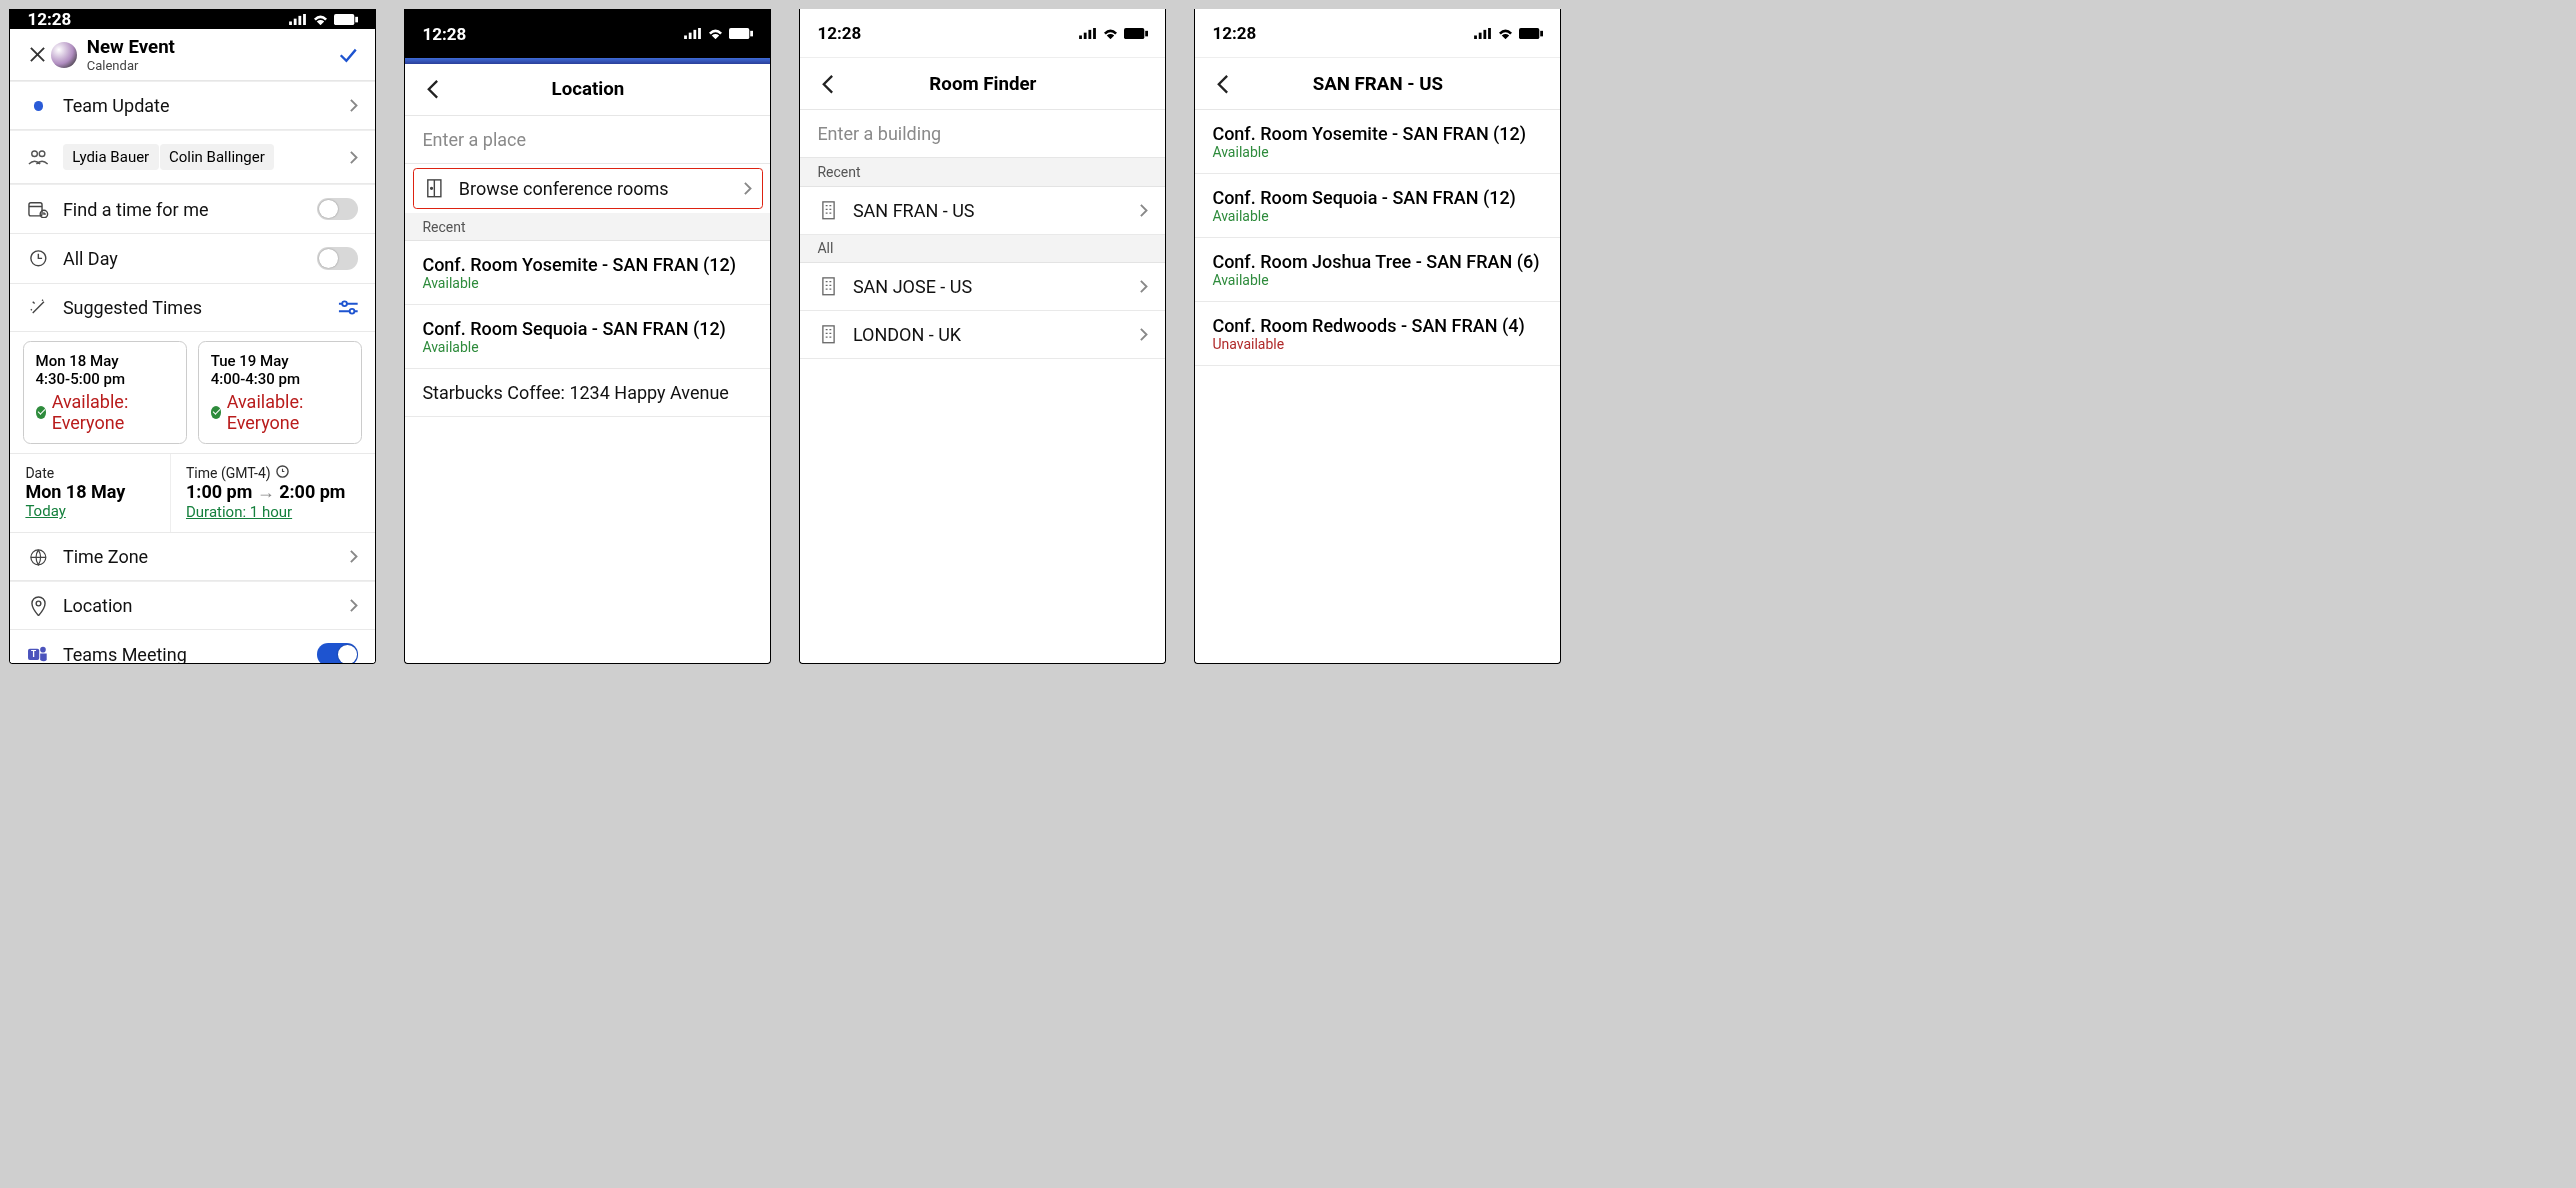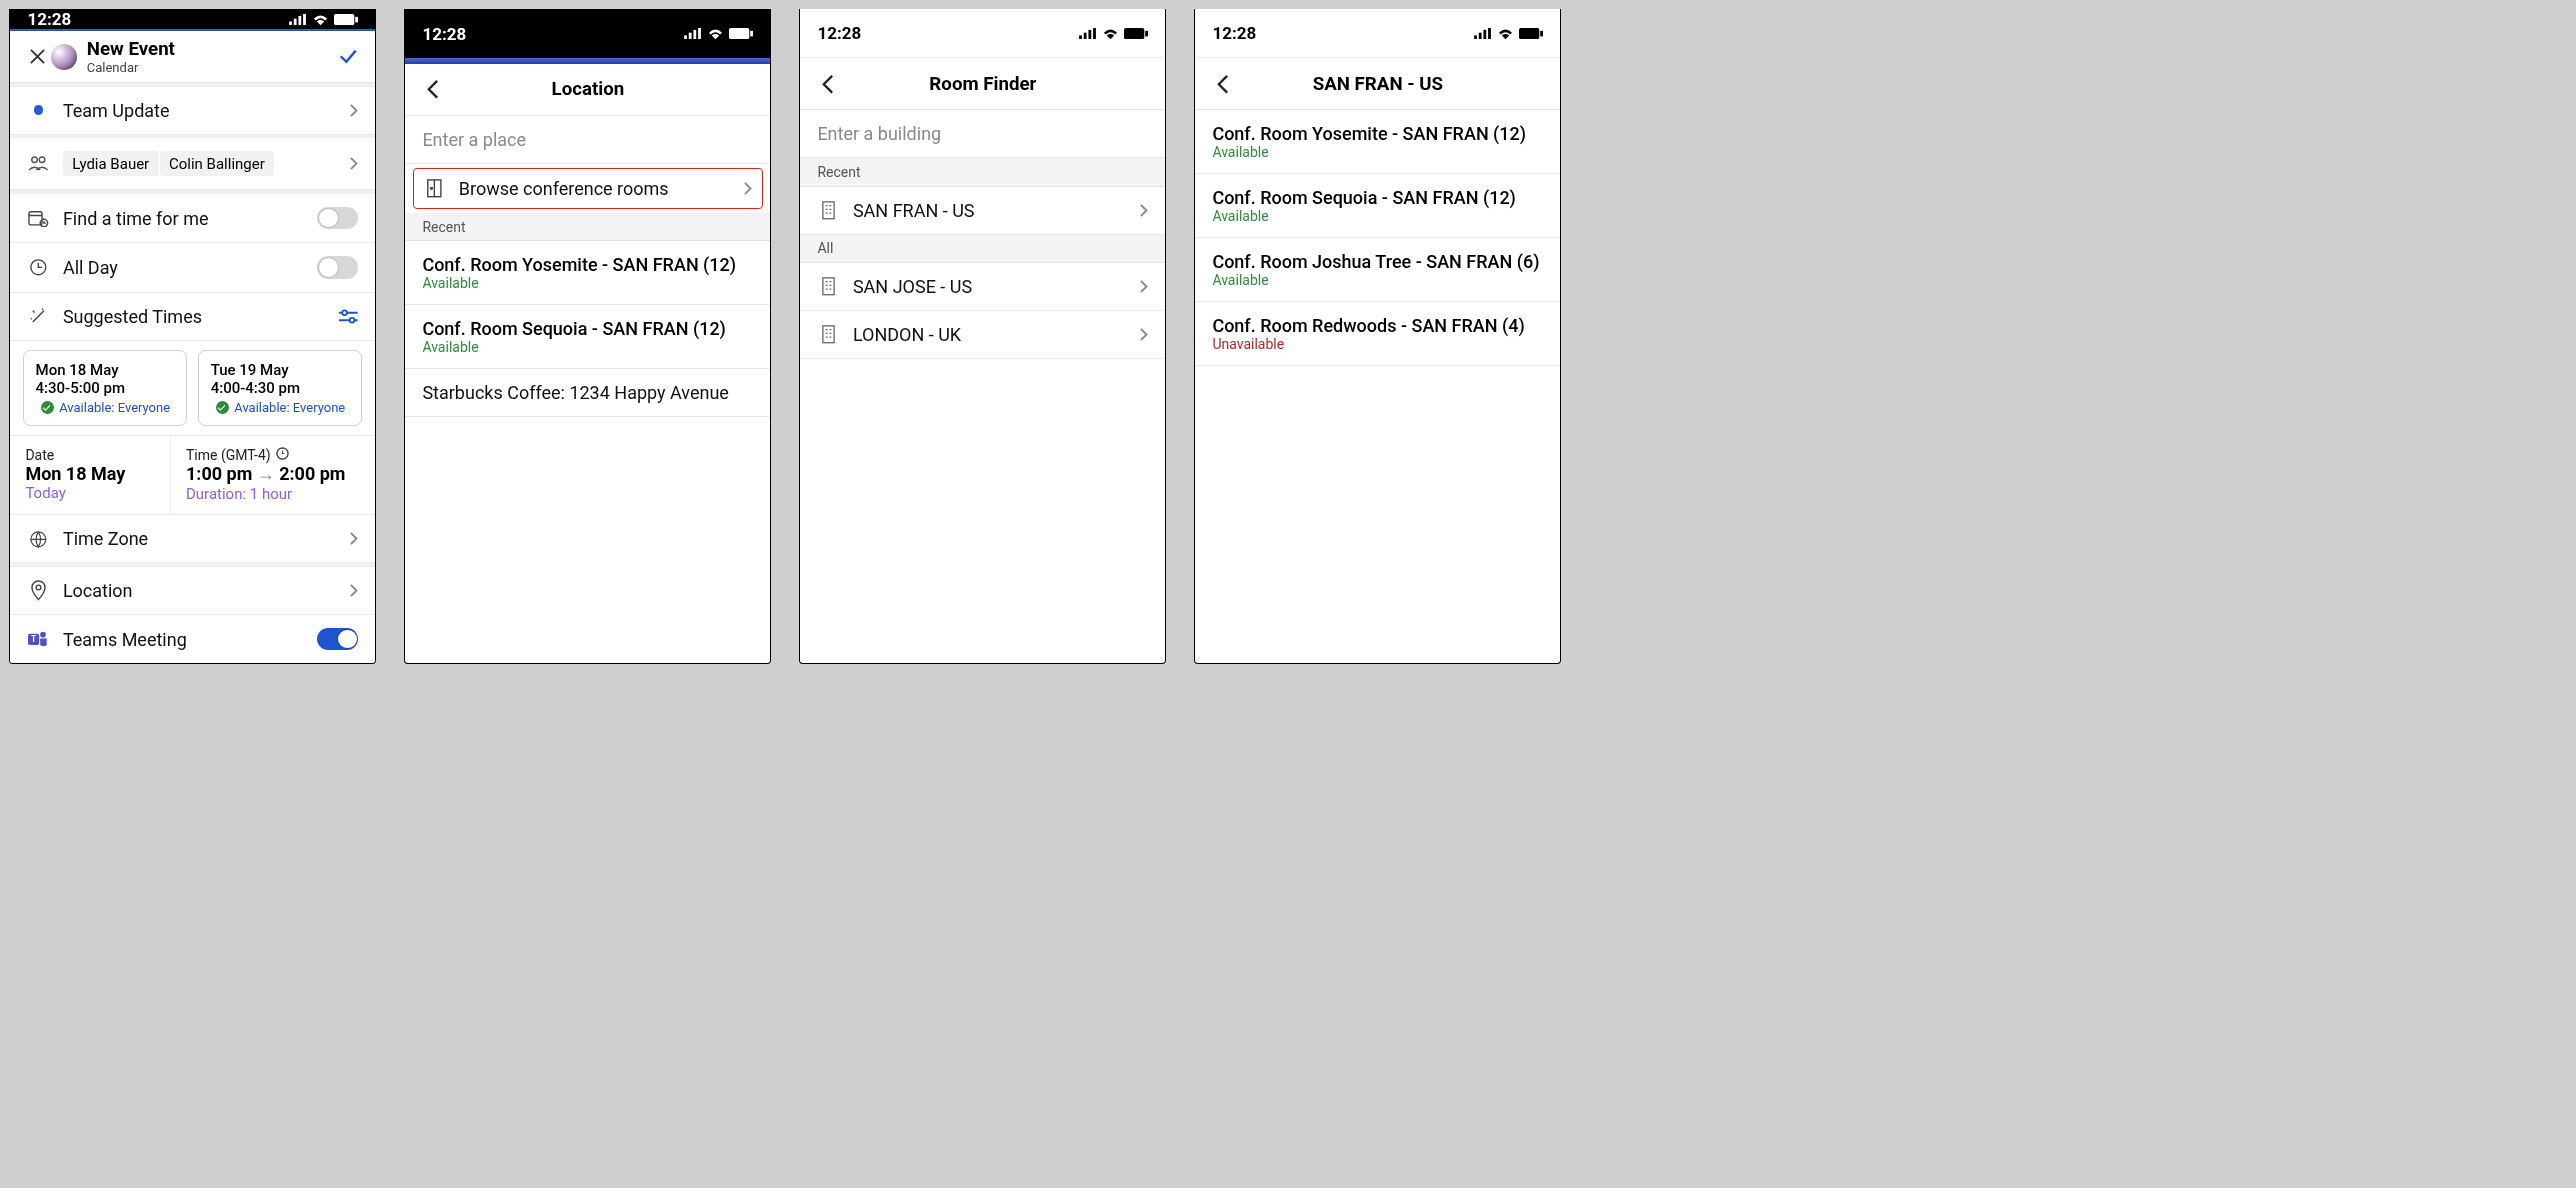--- a/index.html
+++ b/index.html
@@ -53,30 +53,30 @@
 
   .toggle { width:41px; height:22.5px; border-radius:11.2px; background:#d8d8d8; position:relative; }
   .toggle::after { content:""; position:absolute; top:1.9px; left:1.9px; width:18.7px; height:18.7px; background:#fff; border-radius:50%; box-shadow:0 0 1.9px rgba(0,0,0,.4); }
   .toggle.on { background:#1e54d0; }
   .toggle.on::after { left:20.6px; }
 
   .cards { display:flex; gap:11.2px; padding:9.4px 13px; background:#fff; border-bottom:0.9px solid #e9e9e9;}
   .card { flex:1; border:0.9px solid #ccc; border-radius:7.5px; padding:9.4px 11.2px; font-size:15px; }
   .card .d { font-weight:500; }
   .card .t { font-weight:500; }
-  .card .a { font-size:13px; color:#1d4ed8; display:flex; align-items:center; gap:5.6px; margin-top:3.7px;justify-content:center;}
+  .card .a { font-size:18px; color:#b91c1c; display:flex; align-items:center; gap:5.6px; margin-top:3.7px;}
   .gcheck { width:13px; height:13px; border-radius:50%; background:#2e8b3c; position:relative;}
   .gcheck::after { content:""; position:absolute; left:2.8px; top:3.7px; width:5.6px; height:2.8px; border-left:1.9px solid #fff; border-bottom:1.9px solid #fff; transform:rotate(-45deg);}
 
   .dt { display:flex; background:#fff; border-bottom:0.9px solid #e9e9e9;}
   .dt > div { padding:11.2px 15px; }
   .dt .left { width:44%; border-right:0.9px solid #eee;}
   .dt .lbl { font-size:14px; color:#222;}
   .dt .val { font-size:18px; font-weight:700;}
-  .dt .sub { font-size:15px; color:#8b5cf6;}
+  .dt .sub { font-size:15px; color:#15803d;text-decoration:underline;}
 
   .roomname { font-size:18px; font-weight:500; }
   .avail { font-size:14px; color:#2e8b3c; }
   .unavail { font-size:14px; color:#b02a2a; }
 
   .highlight { border:1.9px solid #d21; border-radius:3.7px; margin:3.7px 7.5px;justify-content:center; }
   .highlight.row { padding:9.4px 9.4px; }
 
   .slider-icon { color:#1e54d0; }
 

